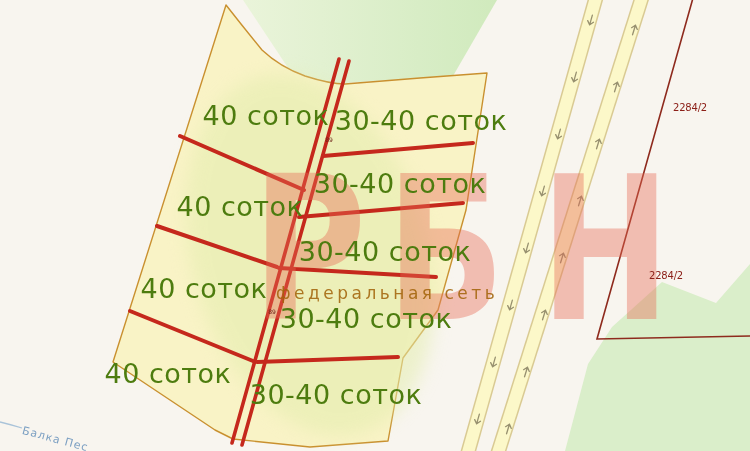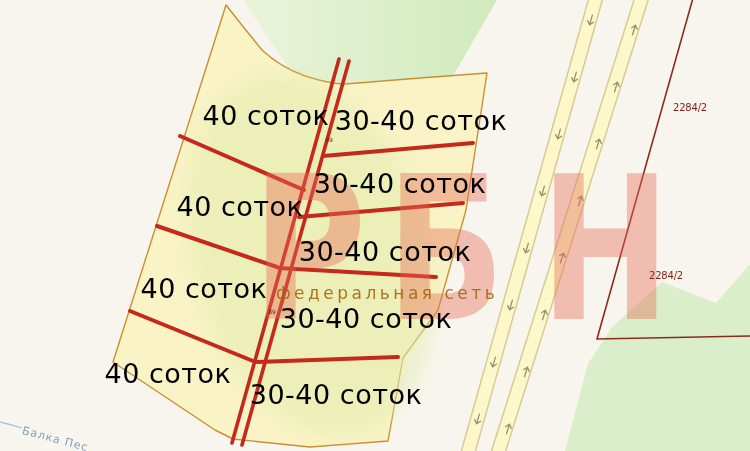--- a/index.html
+++ b/index.html
@@ -1,19 +1,19 @@
 <!DOCTYPE html>
 <html><head>
 <meta charset="utf-8">
 <style>
   html,body{margin:0;padding:0;}
   body{width:750px;height:451px;overflow:hidden;font-family:"DejaVu Sans","Liberation Sans",sans-serif;}
   .map{position:relative;width:750px;height:451px;background:#f8f5ef;overflow:hidden;}
   .map svg{position:absolute;left:0;top:0;}
-  .lbl{position:absolute;transform:translate(-50%,-50%);white-space:nowrap;color:#000000;font-size:27px;letter-spacing:.5px;}
+  .lbl{position:absolute;transform:translate(-50%,-50%);white-space:nowrap;color:#4d7c0f;font-size:27px;letter-spacing:.5px;}
   .cad{position:absolute;transform:translate(-50%,-50%);white-space:nowrap;color:#8c2018;font-size:10px;letter-spacing:-0.2px;}
   .rnum{position:absolute;transform:translate(-50%,-50%);white-space:nowrap;color:#6d2016;font-size:6px;}
   .wm-letter{position:absolute;top:150px;font-size:200px;line-height:1;font-weight:bold;color:#e86a55;opacity:.40;transform:scaleX(.78);transform-origin:left top;}
   .wm-tagline{position:absolute;left:276px;top:283px;font-size:17px;letter-spacing:3.5px;color:#a16207;opacity:.85;}
   .stream-lbl{position:absolute;left:24px;top:424px;font-size:11px;letter-spacing:1px;color:#7b9fc2;transform:rotate(15deg);transform-origin:left top;}
 </style>
 </head>
 <body>
 
 <div class="map">

